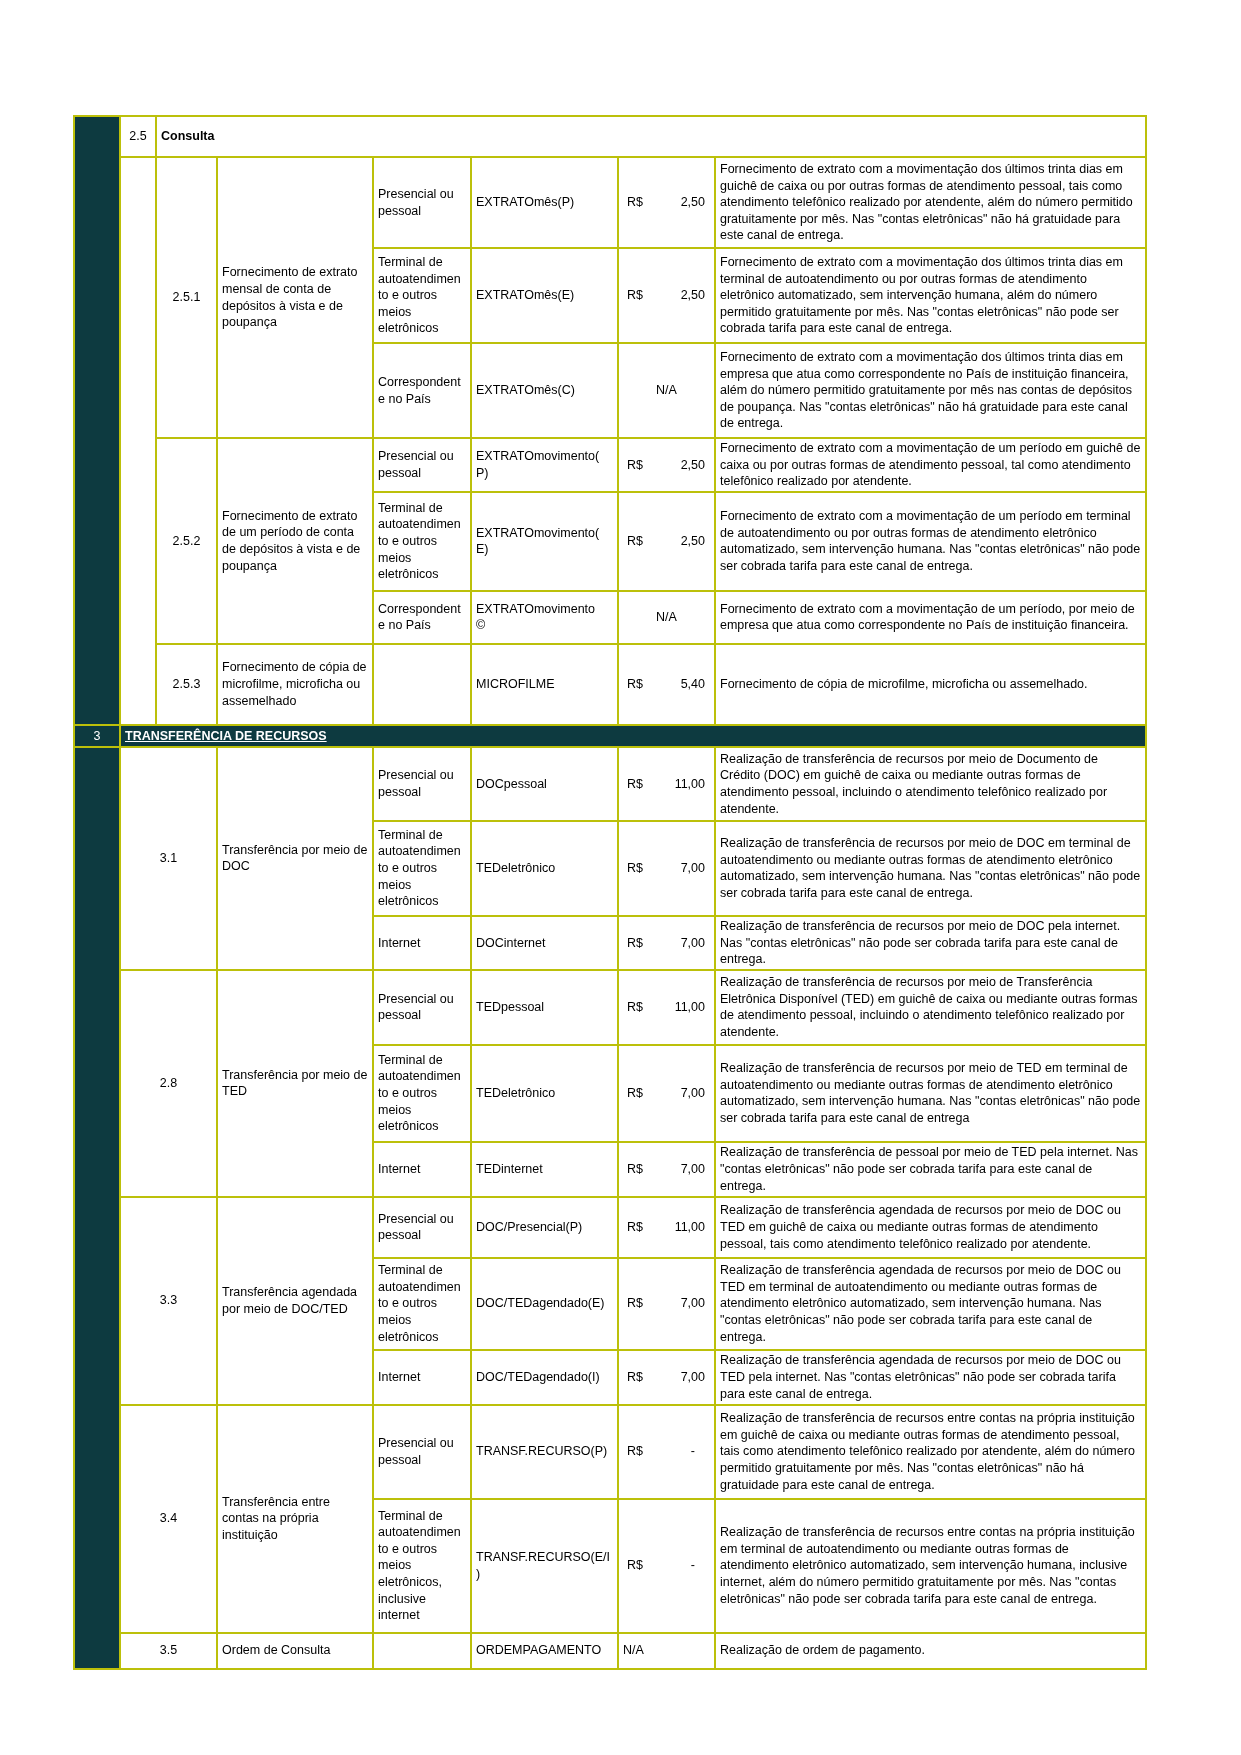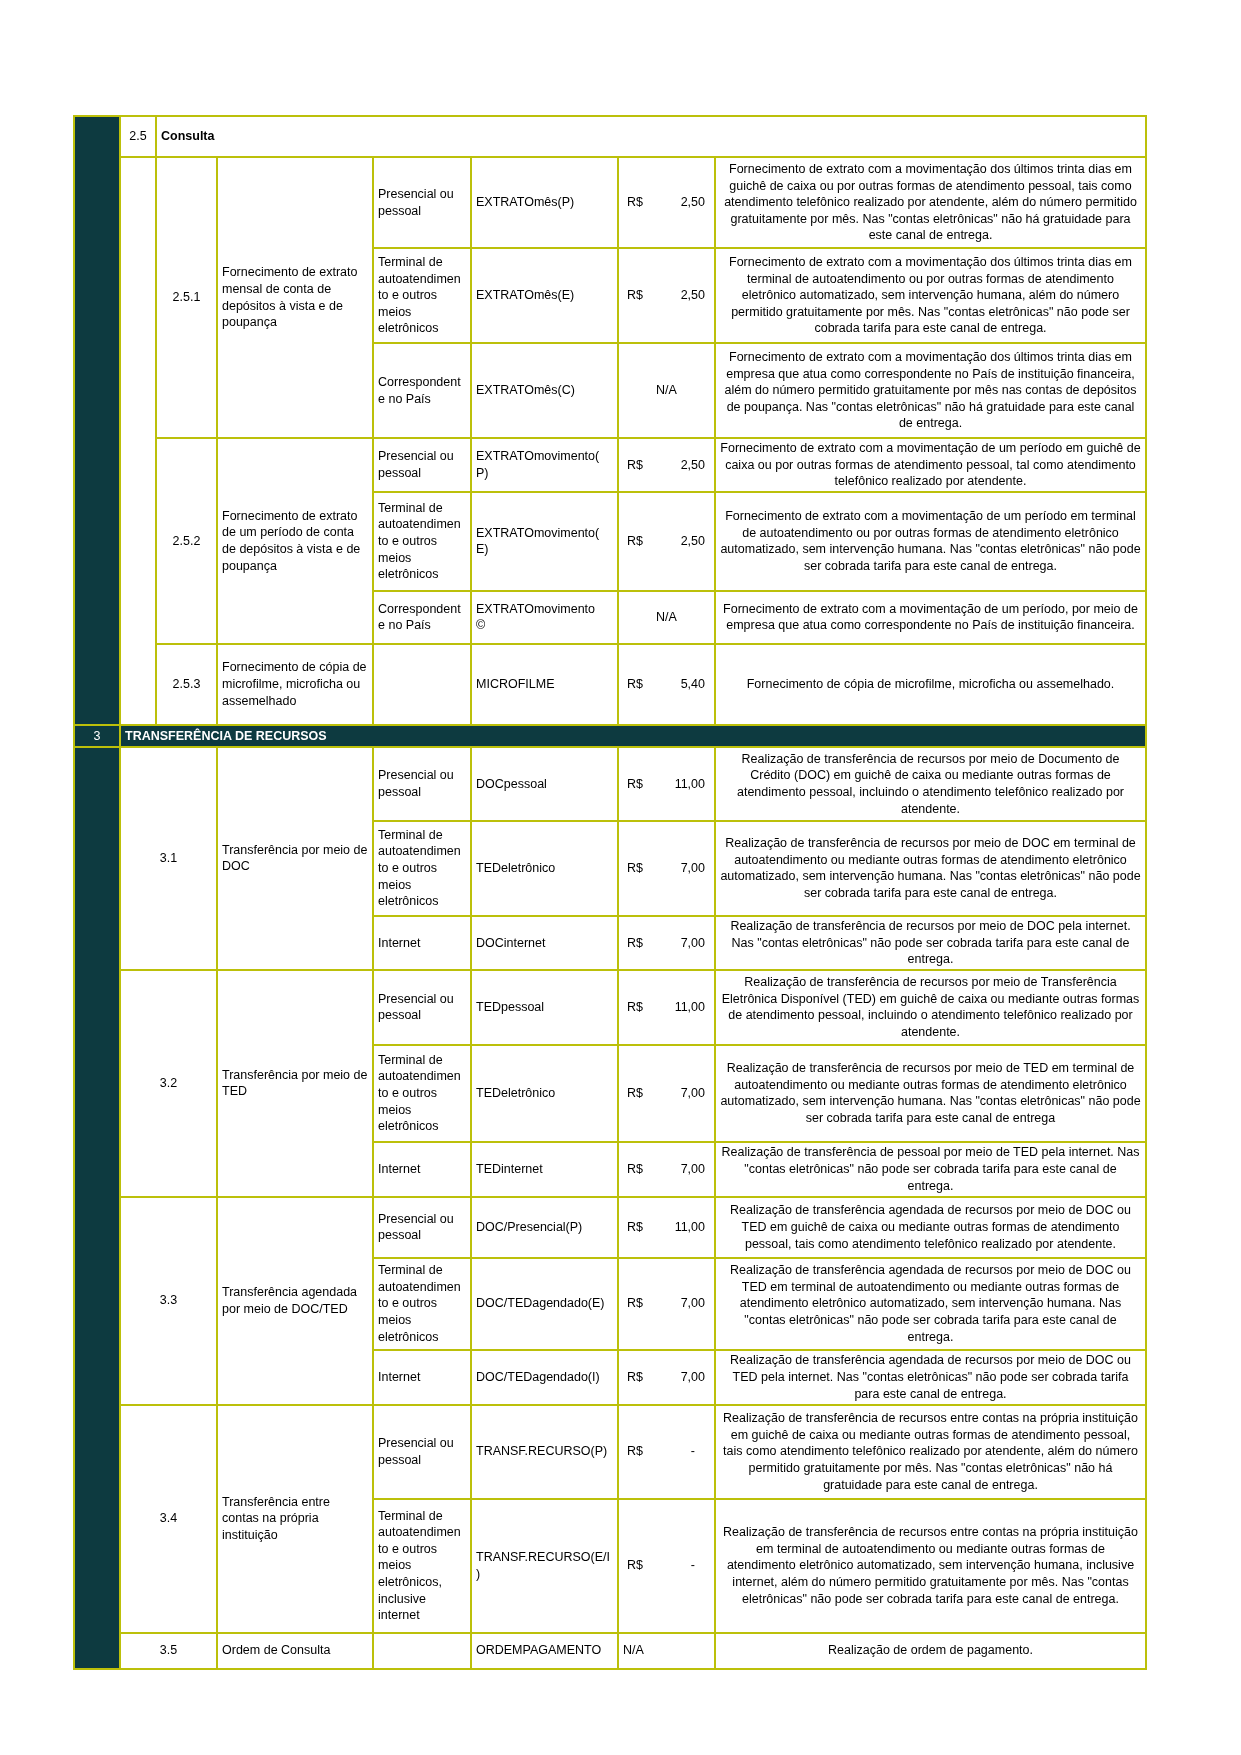--- a/index.html
+++ b/index.html
@@ -14,23 +14,23 @@
     font-size:12.5px;
     line-height:1.33;
     padding:1px 4px;
     overflow:hidden;
     word-wrap:break-word;
   }
   td.bar{background:#0d3a40;padding:0;}
   td.center{text-align:center;}
   td.sec-title{font-weight:bold;padding-left:4px;}
   td.sec3{background:#0d3a40;color:#ffffff;}
-  td.sec3-title{font-weight:bold;}
+  td.sec3-title{font-weight:bold;text-decoration:underline;}
   td.channel, td.sigla{white-space:pre-line;padding-left:4px;padding-right:2px;}
-  td.desc{font-size:11.5px;line-height:15.5px;padding:2px 5px;text-align:center;}
+  td.desc{font-size:11.5px;line-height:15.5px;padding:2px 5px;}
   td.val{padding:0;}
   .valwrap{display:flex;justify-content:space-between;align-items:center;padding:0 5px 0 4px;}
   .amt.dash{padding-right:10px;}
   td.val-na-center{text-align:center;}
   td.val-na-left{text-align:left;padding-left:4px;}
 </style>
 </head>
 <body>
 
 <table class="tariff">
@@ -185,21 +185,21 @@
     <td class="val">
           <div class="valwrap">
             <span class="cur">R$</span>
             <span class="amt">7,00</span>
           </div>
         </td>
     <td class="desc">Realização de transferência de recursos por meio de DOC pela internet. Nas "contas eletrônicas" não pode ser cobrada tarifa para este canal de entrega.</td>
   </tr>
 
   <tr style="height:75px">
-    <td class="center" colspan="2" rowspan="3">3.2</td>
+    <td class="center" colspan="2" rowspan="3">2.8</td>
     <td rowspan="3">Transferência por meio de TED</td>
     <td class="channel">Presencial ou
 pessoal</td>
     <td class="sigla">TEDpessoal</td>
     <td class="val">
           <div class="valwrap">
             <span class="cur">R$</span>
             <span class="amt">11,00</span>
           </div>
         </td>

